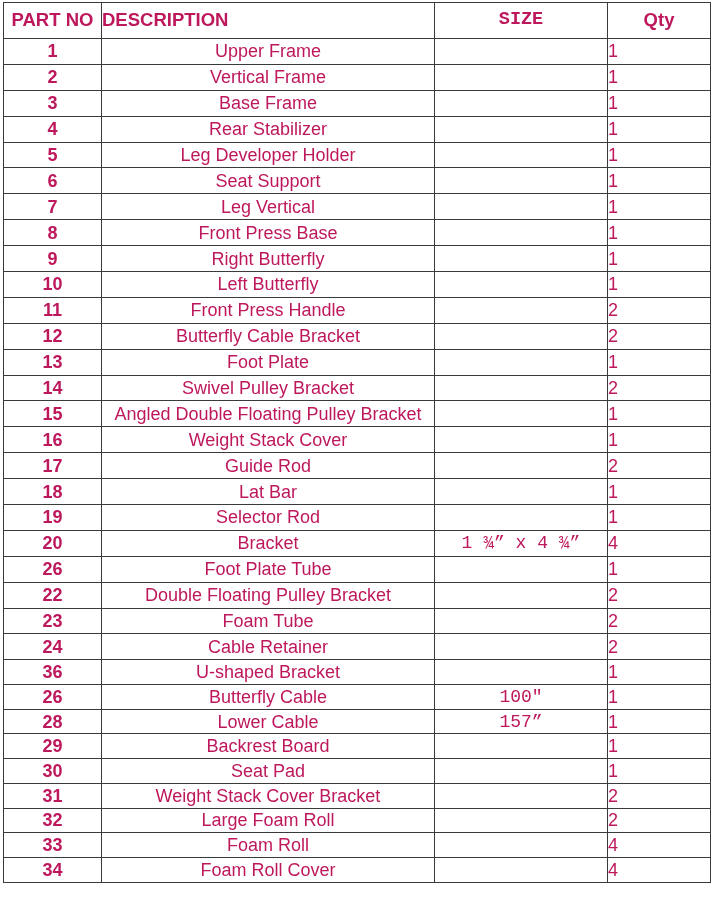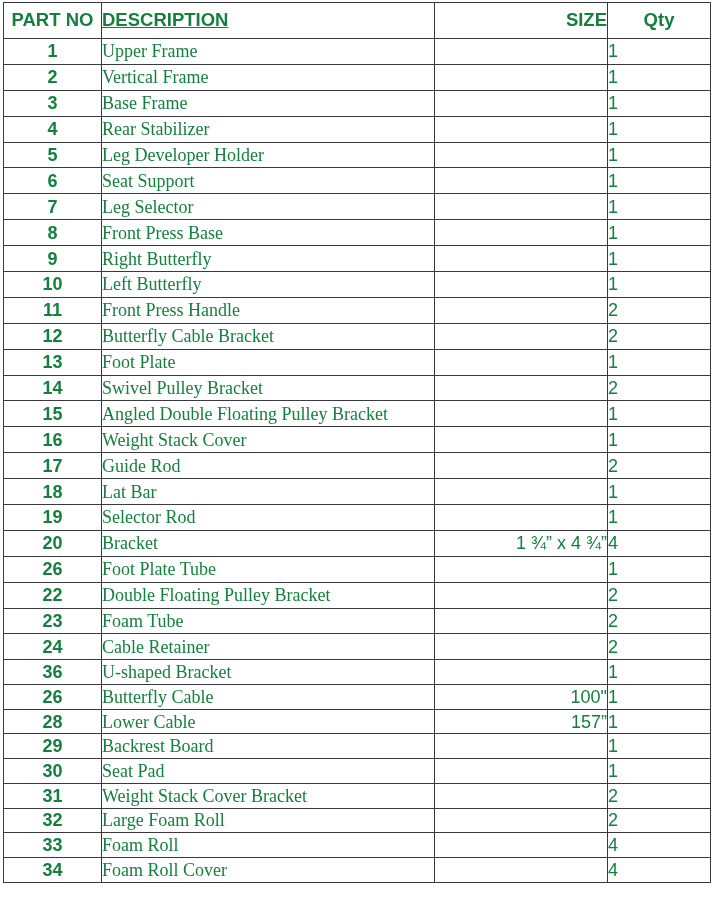--- a/index.html
+++ b/index.html
@@ -2,40 +2,40 @@
 <html><head>
 <meta charset="utf-8">
 <style>
   html, body { margin: 0; padding: 0; background: #ffffff; }
   body { width: 714px; height: 909px; overflow: hidden; }
   table.parts {
     position: absolute; left: 3px; top: 2px;
     width: 708px;
     border-collapse: collapse;
     font-family: "Liberation Sans", sans-serif;
-    color: #15803d;
+    color: #be185d;
     table-layout: fixed;
   }
   table.parts th, table.parts td {
     border: 1.5px solid #3a3a3a;
     padding: 0;
     font-size: 18px;
     line-height: 1;
     white-space: nowrap;
     overflow: hidden;
   }
   table.parts th {
     height: 35px;
     font-weight: bold;
     font-size: 18.5px;
   }
   th.c-no, td.c-no { width: 97px; text-align: center; font-weight: bold; }
-  th.c-desc { text-align: left; padding-left: 6px; text-decoration: underline; }
-  td.c-desc { text-align: left; padding-left: 6px; font-family: Liberation Serif, serif; }
-  th.c-size, td.c-size { width: 172px; text-align: right; padding-left: 7px; }
+  th.c-desc { text-align: left; padding-left: 6px; }
+  td.c-desc { text-align: center; padding-left: 6px; }
+  th.c-size, td.c-size { width: 172px; text-align: center; padding-left: 7px; font-family: Liberation Mono, monospace; }
   th.c-size { padding-left: 12px; }
   th.c-qty, td.c-qty { width: 102px; }
   tbody tr { height: 25.9px; }
   tbody tr.compact { height: 24.7px; }
 </style>
 </head>
 <body>
 
 <table class="parts">
   <thead>
@@ -78,21 +78,21 @@
         <td class="c-qty">1</td>
       </tr>
       <tr>
         <td class="c-no">6</td>
         <td class="c-desc">Seat Support</td>
         <td class="c-size"></td>
         <td class="c-qty">1</td>
       </tr>
       <tr>
         <td class="c-no">7</td>
-        <td class="c-desc">Leg Selector</td>
+        <td class="c-desc">Leg Vertical</td>
         <td class="c-size"></td>
         <td class="c-qty">1</td>
       </tr>
       <tr>
         <td class="c-no">8</td>
         <td class="c-desc">Front Press Base</td>
         <td class="c-size"></td>
         <td class="c-qty">1</td>
       </tr>
       <tr>

